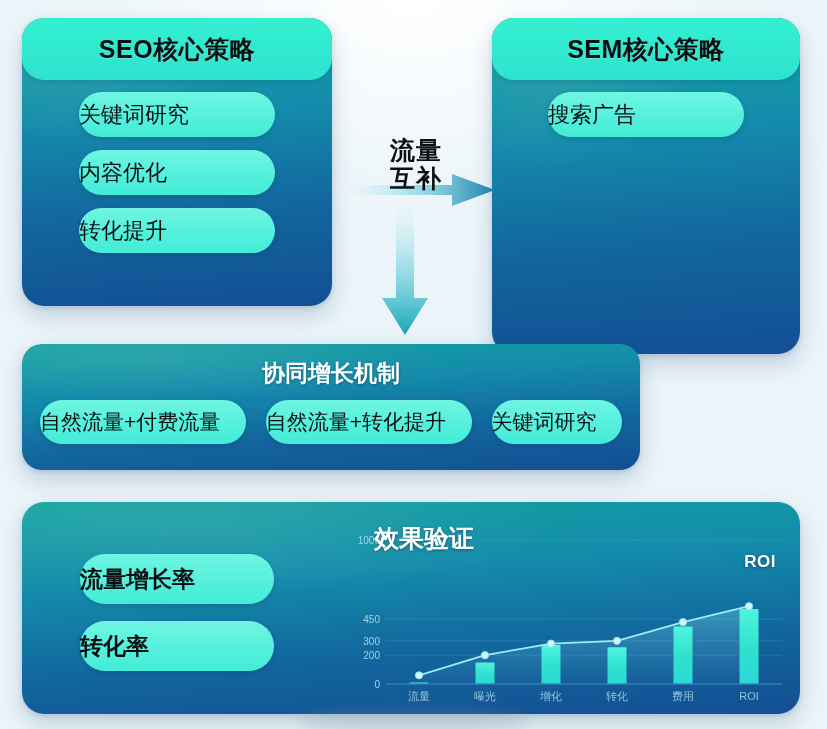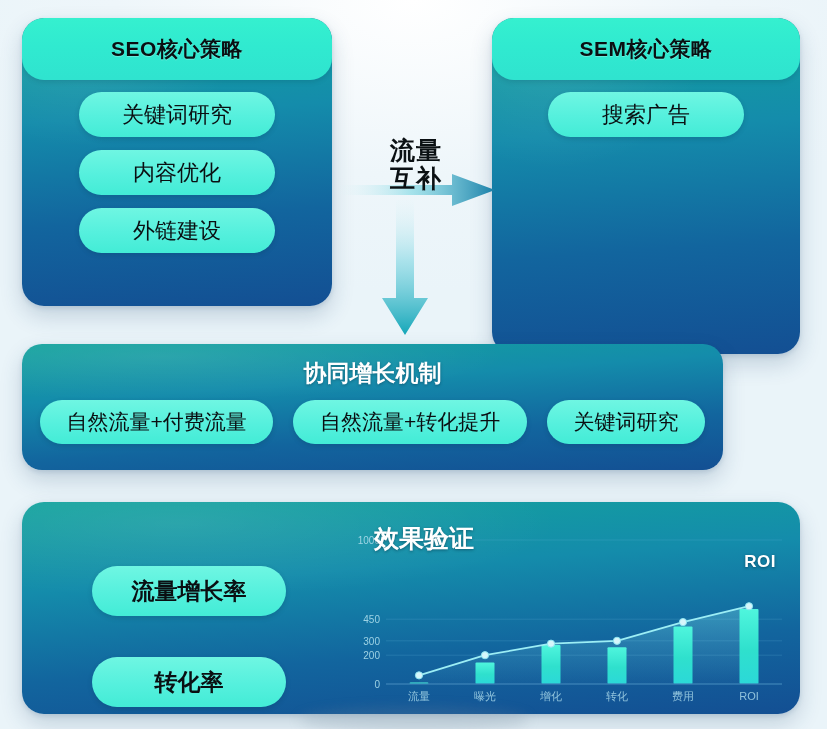--- a/index.html
+++ b/index.html
@@ -61,37 +61,36 @@
     height: 62px;
     border-radius: 22px;
     background: linear-gradient(180deg, #35f0cf 0%, #30ead0 45%, #2fe3cf 100%);
     display: flex;
     align-items: center;
     justify-content: center;
     z-index: 3;
     box-shadow: 0 2px 5px rgba(10,60,80,0.18);
   }
   .card-head-title {
-    font-size: 21px;
+    font-size: 25px;
     font-weight: bold;
     color: #0a0f12;
     letter-spacing: 0.5px;
     text-shadow: 0 1px 0 rgba(255,255,255,0.25);
   }
 
   
   .pill {
     position: relative;
     margin: 0 auto;
     height: 45px;
     border-radius: 24px;
     background: linear-gradient(180deg, #6ff6e2 0%, #55f0dd 55%, #43ecd6 100%);
     display: flex;
     align-items: center;
-    justify-content: center;
     z-index: 3;
     box-shadow: 0 2px 5px rgba(8,50,70,0.20);
   }
   .pill-label {
     font-size: 22px;
     color: #0a0f12;
     font-weight: 500;
     white-space: nowrap;
   }
 
@@ -144,21 +143,21 @@
     top: 200px;
     width: 54px;
     height: 135px;
     z-index: 4;
   }
 
   
   #card-synergy {
     left: 22px;
     top: 344px;
-    width: 701px;
+    width: 618px;
     height: 126px;
     border-radius: 20px;
   }
   #synergy-title {
     position: absolute;
     top: 14px;
     left: 0; right: 0;
     text-align: center;
     font-size: 23px;
     font-weight: bold;
@@ -198,21 +197,21 @@
     width: 194px;
     display: flex;
     flex-direction: column;
     gap: 17px;
     z-index: 4;
   }
   #result-pills .pill {
     width: 194px;
     height: 50px;
     border-radius: 26px;
-    margin: 12px;
+    margin: 0;
   }
   #result-pills .pill-label { font-size: 23px; font-weight: bold; }
 
   
   #chart-wrap {
     position: absolute;
     left: 332px;
     top: 14px;
     width: 440px;
     height: 196px;
@@ -257,21 +256,21 @@
     <span class="card-head-title">SEO核心策略</span>
   </div>
   <div class="card-body-list">
     <div class="pill">
       <span class="pill-label">关键词研究</span>
     </div>
     <div class="pill">
       <span class="pill-label">内容优化</span>
     </div>
     <div class="pill">
-      <span class="pill-label">外链建设</span>
+      <span class="pill-label">转化提升</span>
     </div>
   </div>
 </div>
 
 <div class="card" id="card-sem">
   <div class="card-head">
     <span class="card-head-title">SEM核心策略</span>
   </div>
   <div class="card-body-list">
     <div class="pill">

